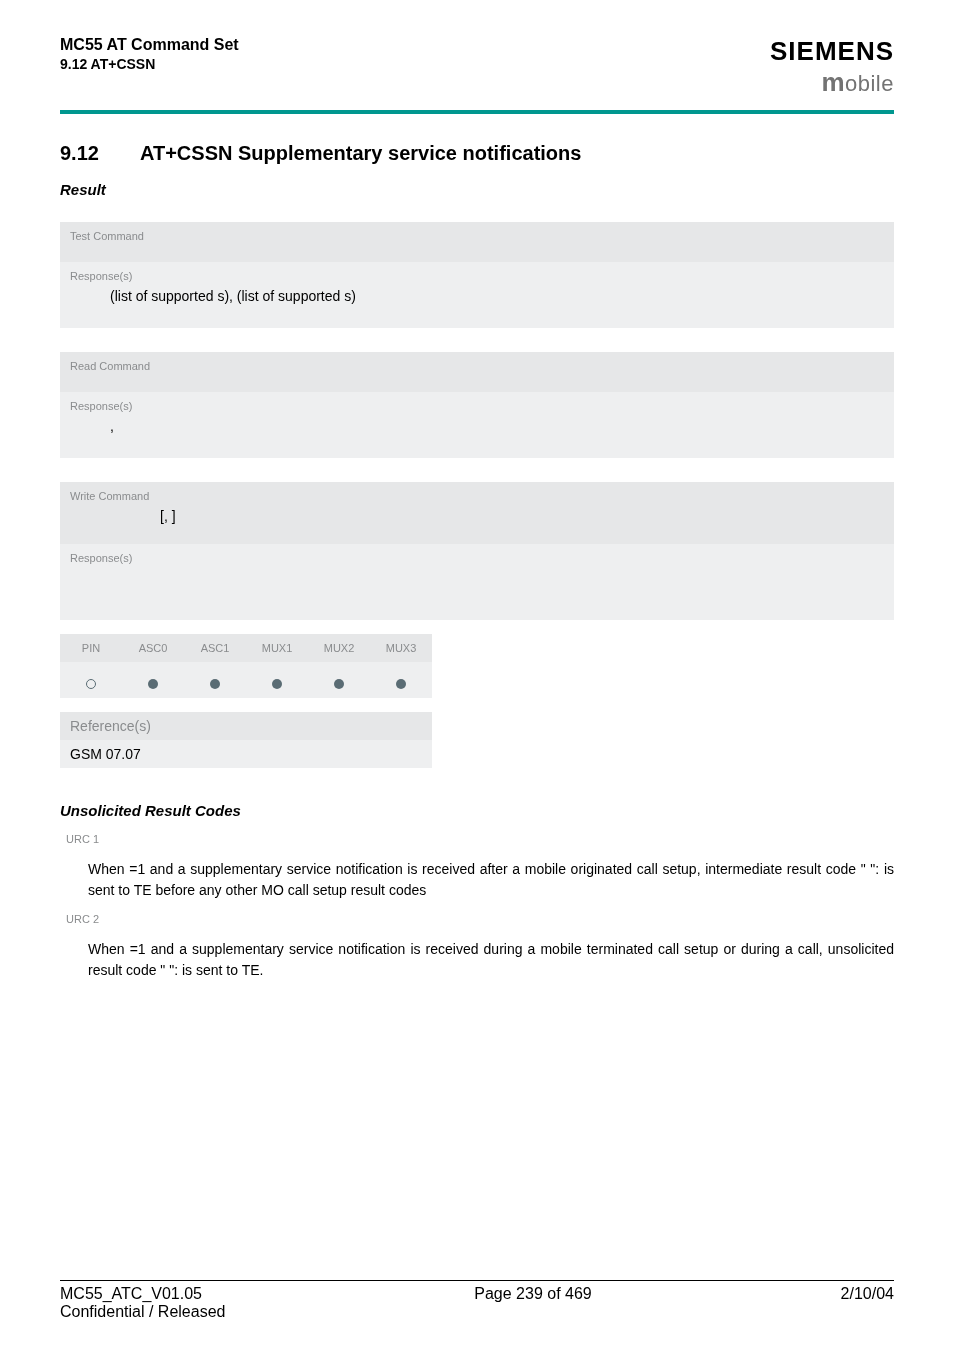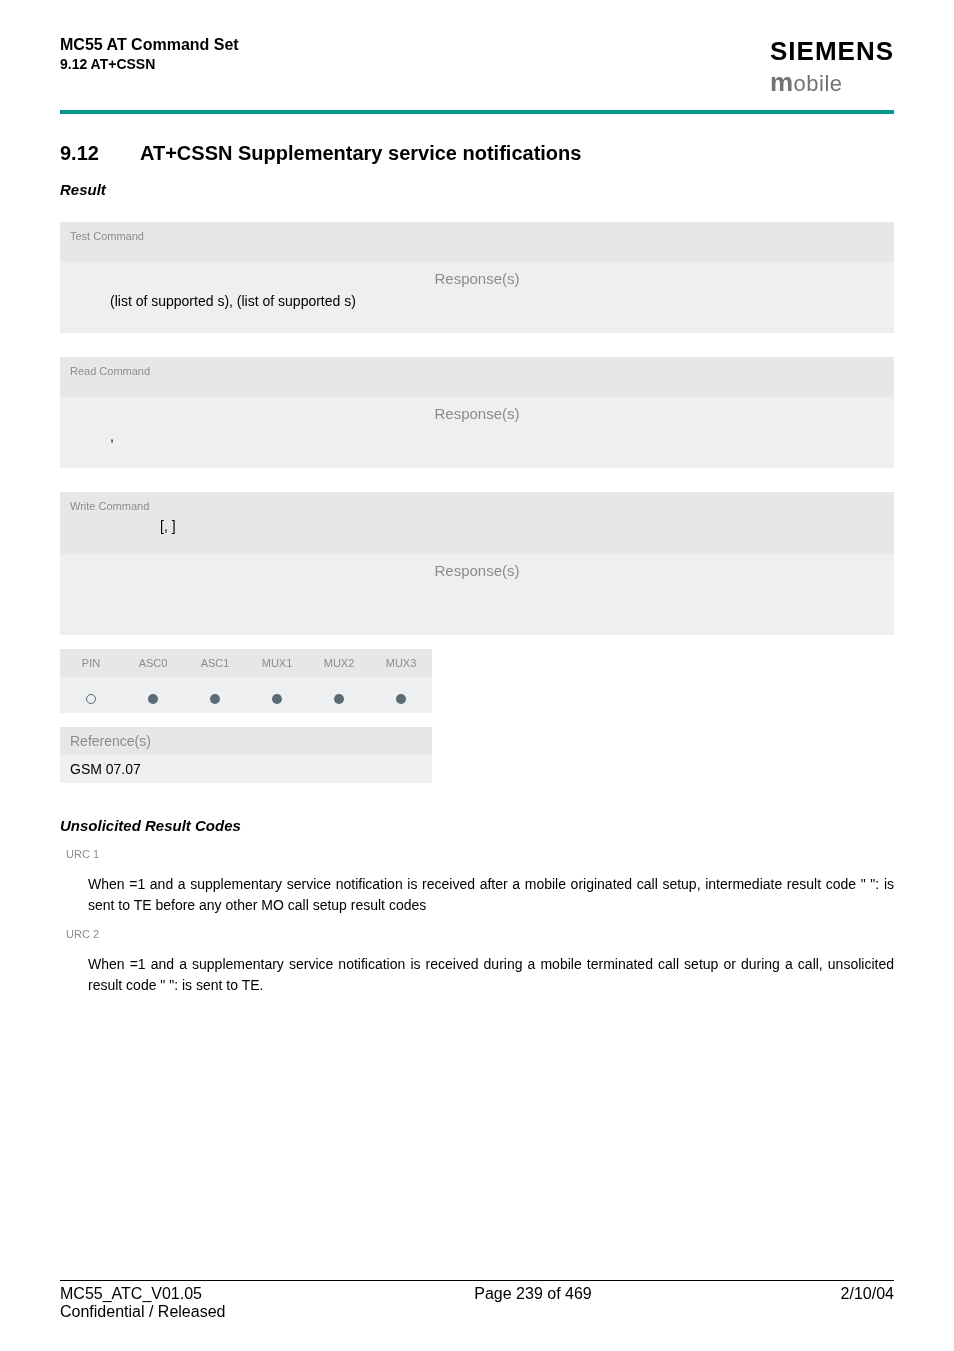--- a/index.html
+++ b/index.html
@@ -23,21 +23,21 @@
   .header-left .title-line1 {
     font-size: 16px;
     font-weight: bold;
   }
   .header-left .title-line2 {
     font-size: 14px;
     font-weight: bold;
     margin-top: 2px;
   }
   .header-right {
-    text-align: left;
+    text-align: right;
   }
   .siemens {
     font-size: 26px;
     font-weight: 900;
     letter-spacing: 1px;
     color: #000;
   }
   .mobile {
     font-size: 22px;
     color: #737373;
@@ -80,24 +80,23 @@
     padding: 8px 10px 20px 10px;
   }
   .block-body {
     background: #eeeff0;
     font-size: 14px;
     padding: 8px 10px 24px 10px;
     color: #333;
   }
   .block-body .label {
     color: #8a8c8e;
-    font-size: 15px;
+    font-size: 11px;
     display: block;
     margin-bottom: 6px;
-    text-align: center;
   }
   .block-body .content {
     padding-left: 40px;
     font-size: 14px;
     color: #000;
   }
   .matrix {
     display: inline-block;
     background: #eeeff0;
     padding: 0;

